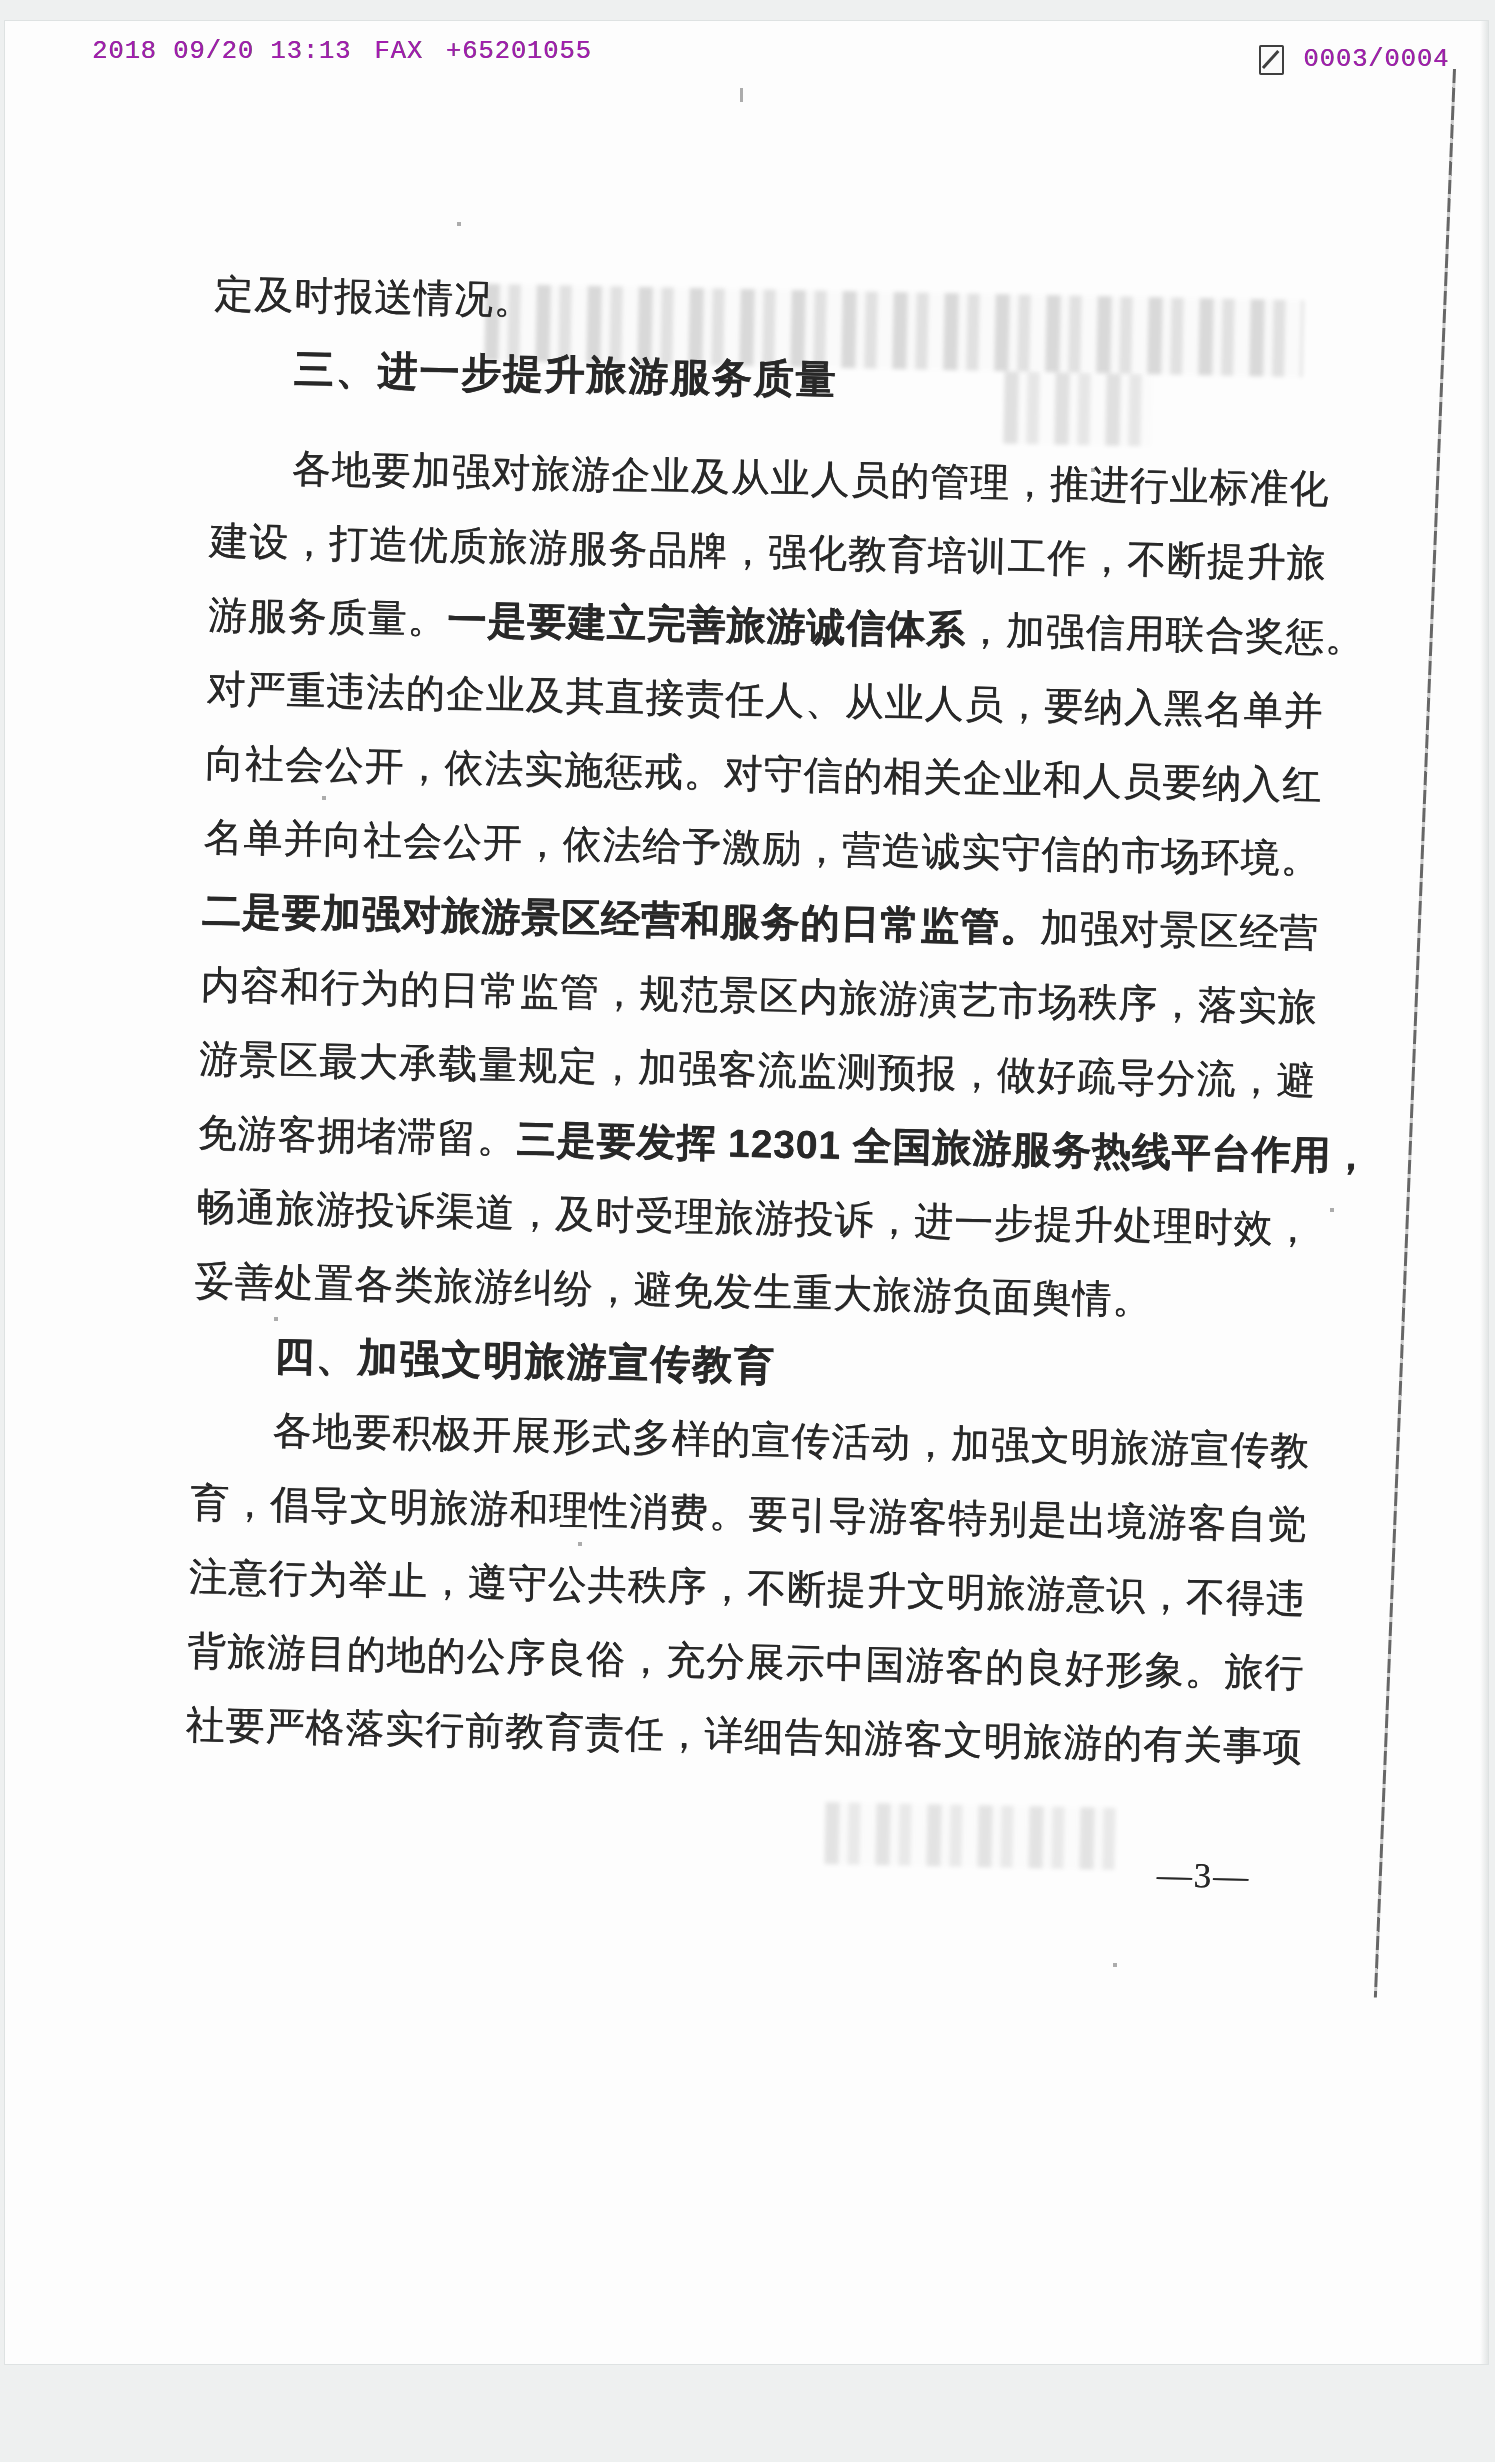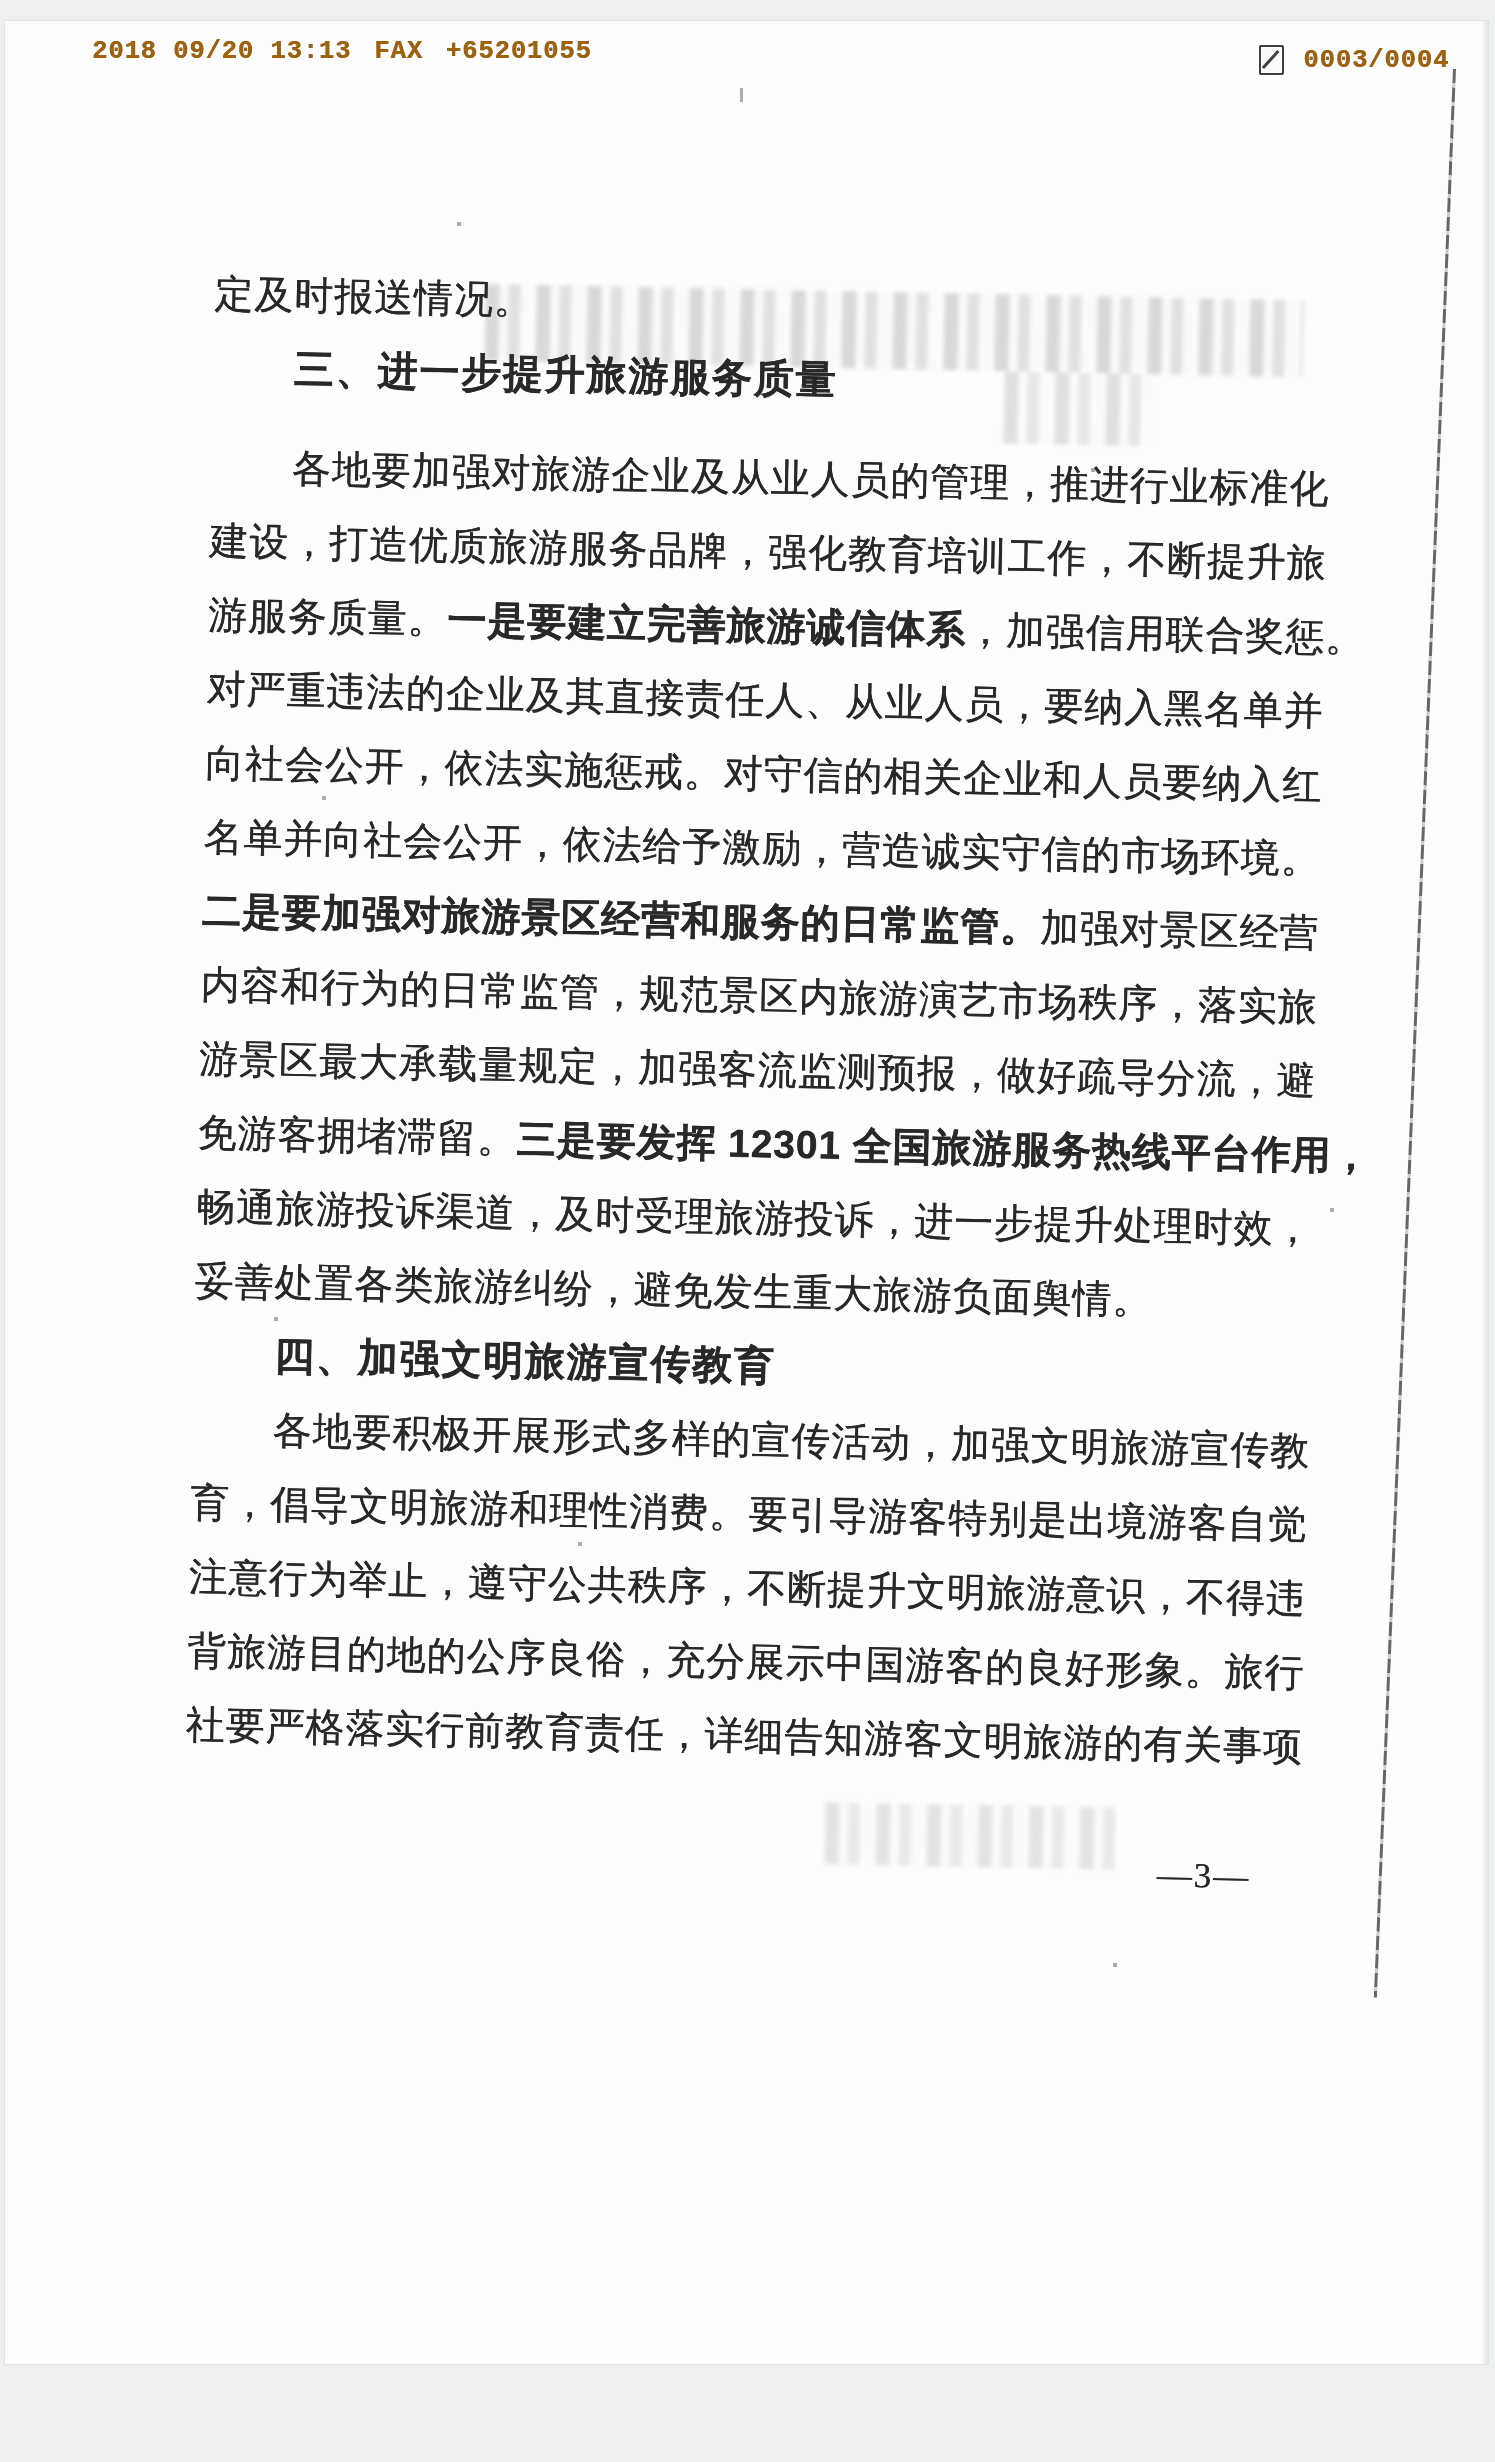--- a/index.html
+++ b/index.html
@@ -15,28 +15,27 @@
     box-shadow:0 0 0 0.9px rgba(190,195,195,.35);
   }
   .paper-edge-right{
     position:absolute;right:0;top:0;width:8.8px;height:100%;
     background:linear-gradient(90deg,rgba(210,214,214,0),#e3e6e6);
   }
   
   .fax-header{
     position:absolute;left:0;top:33px;width:1495px;height:39px;
     font-family:"Liberation Mono","DejaVu Sans Mono",monospace;
-    font-size:25.5px;color:#a16207;letter-spacing:0.9px;
+    font-size:25.5px;color:#a21caf;letter-spacing:0.9px;
     text-shadow:0.5px 0 0 rgba(65,65,65,.8);
     white-space:nowrap;
-    font-weight:bold;
   }
   .fax-left{position:absolute;left:92px;top:3.5px;}
   .fax-left .gap{display:inline-block;width:23px;}
-  .fax-right{position:absolute;left:1259px;top:12.3px;display:flex;align-items:center;}
+  .fax-right{position:absolute;left:1259px;top:12.3px;display:flex;}
   .fax-page-icon{
     position:relative;display:inline-block;width:21px;height:26px;
     border:2.6px solid #3f3f3f;border-radius:1.8px;margin-right:19.3px;
     background:#fbfbfb;
   }
   .fax-page-icon:before{
     content:"";position:absolute;left:-1.8px;top:3.5px;width:23px;height:2.6px;
     background:#3f3f3f;transform:rotate(-48deg);transform-origin:center;
     top:10.6px;
   }

